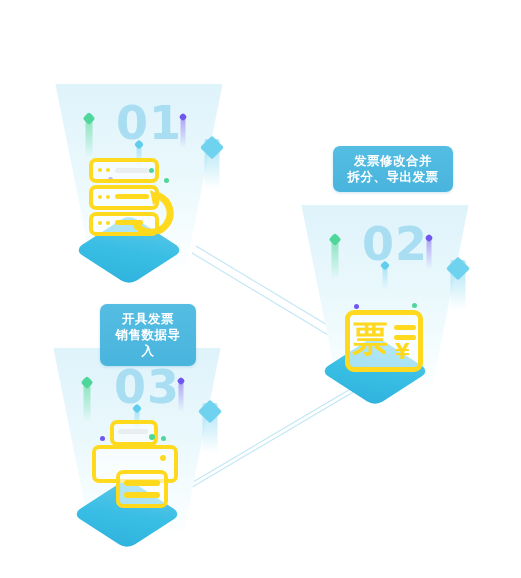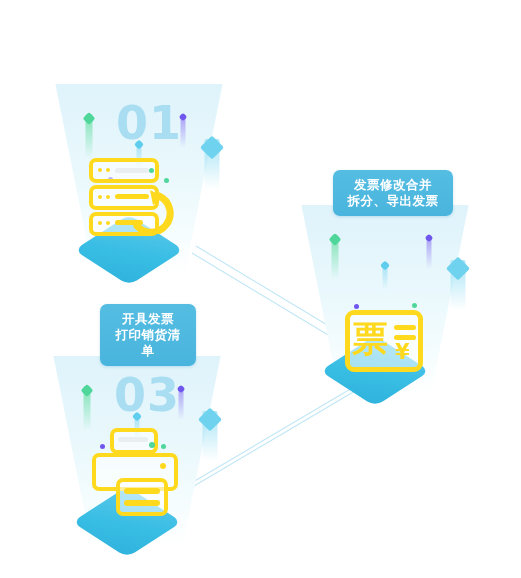--- a/index.html
+++ b/index.html
@@ -158,20 +158,21 @@
         <path d="M4 38 A19 19 0 1 0 26 8" fill="none" stroke="#ffd91e" stroke-width="7" stroke-linecap="round"></path>
         <path d="M17 2 L31 9 L20 17 Z" fill="#ffd91e"></path>
       </svg>
     </div>
   </div>
 
 
   <div class="step" style="left:290px;top:205px;width:190px;height:190px;">
     <div class="beam"></div>
 
+    <div class="num" style="left:72px;top:16px;">02</div>
 
     <div class="deco" style="left:45px;top:30px;">
       <div class="trail" style="width:7px;height:44px;background:linear-gradient(180deg,#7fe3b4 0%,rgba(160,240,205,0) 100%);"></div>
       <div class="dia" style="width:9px;height:9px;background:#4fd69b;"></div>
     </div>
     <div class="deco" style="left:139px;top:30px;">
       <div class="trail" style="width:5px;height:34px;background:linear-gradient(180deg,#a79bf5 0%,rgba(190,180,250,0) 100%);"></div>
       <div class="dia" style="width:6px;height:6px;background:#6f56ef;"></div>
     </div>
     <div class="deco" style="left:168px;top:55px;">
@@ -192,24 +193,24 @@
 
     <div class="icon" style="left:55px;top:105px;width:78px;height:62px;">
       <div class="ybox" style="left:0;top:0;width:78px;height:62px;border-width:5px;border-radius:9px;"></div>
       <div style="position:absolute;left:7px;top:9px;font-size:36px;font-weight:bold;color:#ffd91e;line-height:40px;">票</div>
       <div class="ybar" style="left:49px;top:15px;width:22px;height:5px;"></div>
       <div class="ybar" style="left:49px;top:25px;width:22px;height:5px;"></div>
       <div style="position:absolute;left:50px;top:30px;font-size:21px;font-weight:bold;color:#ffd91e;line-height:24px;">¥</div>
     </div>
   </div>
 
-  <div class="label" style="left:333px;top:146px;width:120px;margin-top:24px;">发票修改合并
+  <div class="label" style="left:333px;top:146px;width:120px;">发票修改合并
 拆分、导出发票</div>
 
-  <div class="step" style="left:42px;top:356px;width:190px;height:190px;">
+  <div class="step" style="left:42px;top:348px;width:190px;height:190px;">
     <div class="beam"></div>
 
     <div class="num" style="left:72px;top:16px;">03</div>
 
     <div class="deco" style="left:45px;top:30px;">
       <div class="trail" style="width:7px;height:44px;background:linear-gradient(180deg,#7fe3b4 0%,rgba(160,240,205,0) 100%);"></div>
       <div class="dia" style="width:9px;height:9px;background:#4fd69b;"></div>
     </div>
     <div class="deco" style="left:139px;top:30px;">
       <div class="trail" style="width:5px;height:34px;background:linear-gradient(180deg,#a79bf5 0%,rgba(190,180,250,0) 100%);"></div>
@@ -239,15 +240,15 @@
       <div class="ybox" style="left:0;top:25px;width:86px;height:38px;"></div>
       <div class="ydot" style="left:68px;top:35px;width:6px;height:6px;"></div>
 
       <div class="ybox" style="left:24px;top:50px;width:52px;height:38px;"></div>
       <div class="ybar" style="left:32px;top:60px;width:36px;height:6px;"></div>
       <div class="ybar" style="left:32px;top:72px;width:36px;height:6px;"></div>
     </div>
   </div>
 
   <div class="label" style="left:100px;top:304px;width:96px;">开具发票
-打印销货清单</div>
+销售数据导入</div>
 
 </div>
 
 </body></html>

